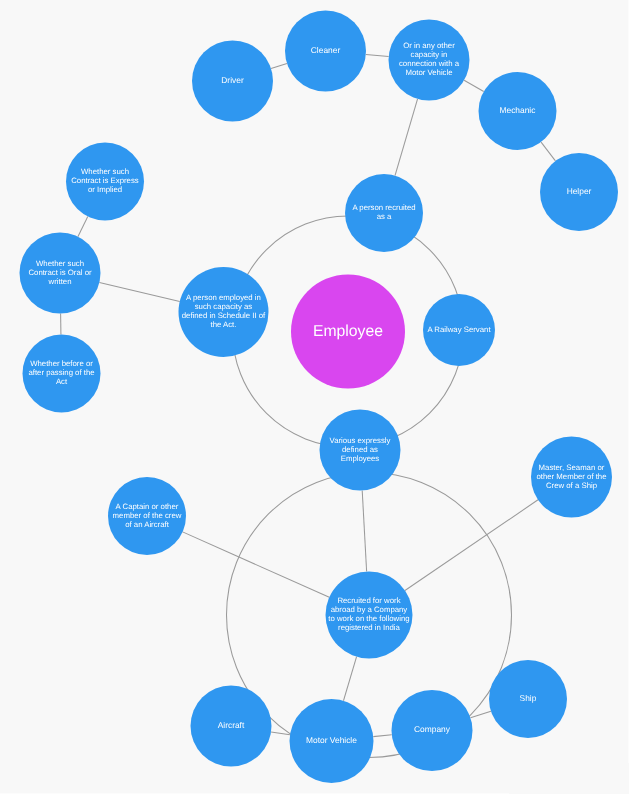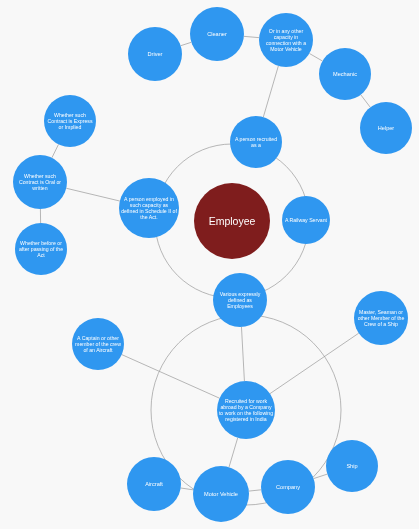--- a/index.html
+++ b/index.html
@@ -64,21 +64,21 @@
       <line x1="66.26318028813073" y1="188.2646118118477" x2="119.81868856874364" y2="201.0393202090581" stroke="#9a9a9a" stroke-width="0.7"></line>
       <line x1="241.4705413153165" y1="326.95992411413556" x2="244.42052969836377" y2="381.04304447000254" stroke="#9a9a9a" stroke-width="0.7"></line>
       <line x1="121.74584903798248" y1="354.58936511153274" x2="219.51424530378878" y2="398.1887850679058" stroke="#9a9a9a" stroke-width="0.7"></line>
       <line x1="358.6883657603549" y1="333.2049655559063" x2="269.96434788702624" y2="393.66874069921175" stroke="#9a9a9a" stroke-width="0.7"></line>
       <line x1="237.7276457515485" y1="437.795110274797" x2="228.98710065367732" y2="467.16334180364424" stroke="#9a9a9a" stroke-width="0.7"></line>
       <line x1="180.70419791151176" y1="487.9857011808227" x2="193.30675772139523" y2="489.86668025692467" stroke="#9a9a9a" stroke-width="0.7"></line>
       <line x1="248.8484217997834" y1="491.0904633940525" x2="261.146164693066" y2="489.80562458430654" stroke="#9a9a9a" stroke-width="0.7"></line>
       <line x1="313.654251529836" y1="478.58219871677255" x2="327.295905934232" y2="474.1060308653301" stroke="#9a9a9a" stroke-width="0.7"></line>
     </svg>
   <div id="node-layer">
-      <div class="node" style="left: 194px; top: 183px; width: 76px; height: 76px; font-size: 10.5px; background: #7f1d1d; color: rgb(255, 255, 255);">
+      <div class="node" style="left: 194px; top: 183px; width: 76px; height: 76px; font-size: 10.5px; background: #d946ef; color: rgb(255, 255, 255);">
         <span class="label">Employee</span>
       </div>
       <div class="node" style="left: 230px; top: 116px; width: 52px; height: 52px; font-size: 5.2px; background: rgb(47, 151, 240); color: rgb(255, 255, 255);">
         <span class="label">A person recruited as a</span>
       </div>
       <div class="node" style="left: 282px; top: 196px; width: 48px; height: 48px; font-size: 5.2px; background: rgb(47, 151, 240); color: rgb(255, 255, 255);">
         <span class="label">A Railway Servant</span>
       </div>
       <div class="node" style="left: 213px; top: 273px; width: 54px; height: 54px; font-size: 5.2px; background: rgb(47, 151, 240); color: rgb(255, 255, 255);">
         <span class="label">Various expressly defined as Employees</span>

